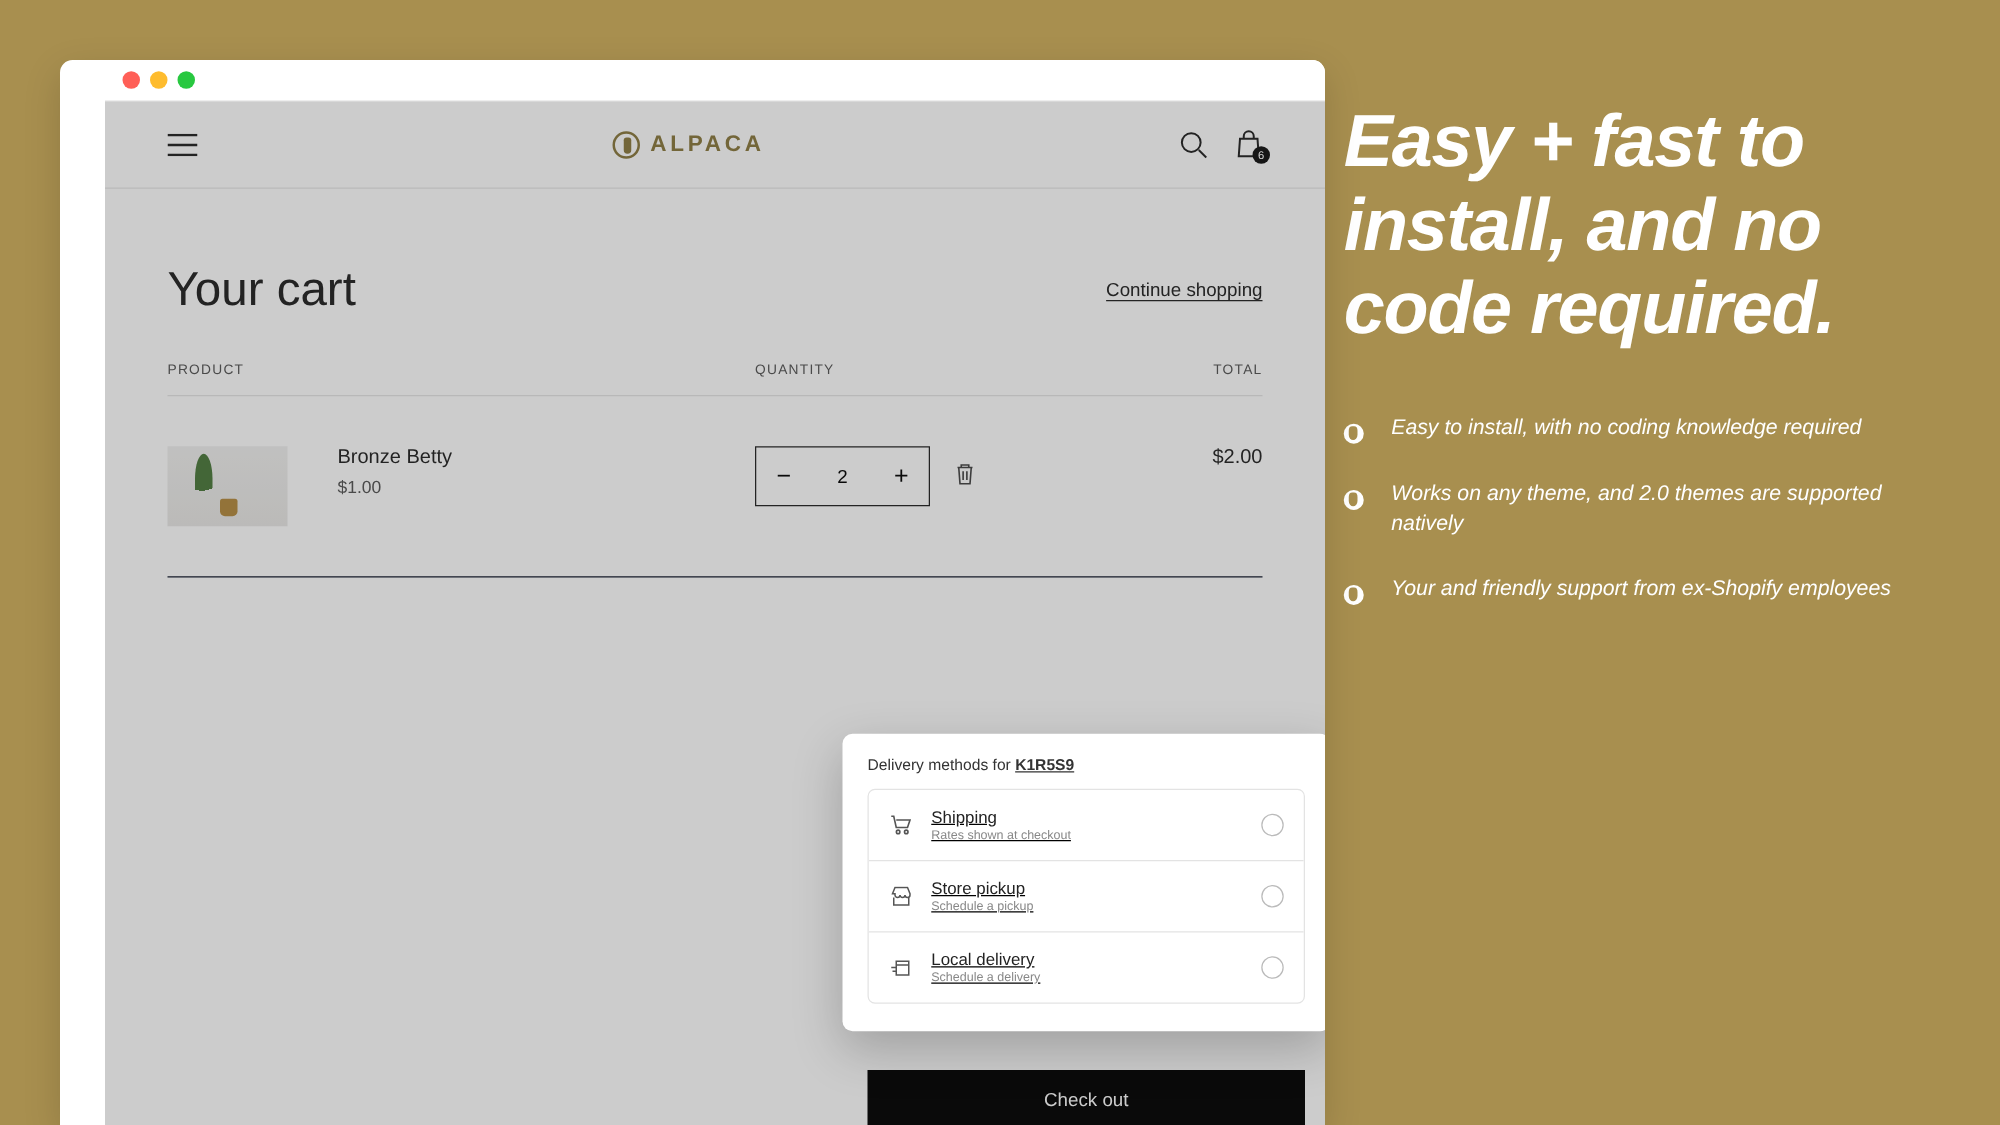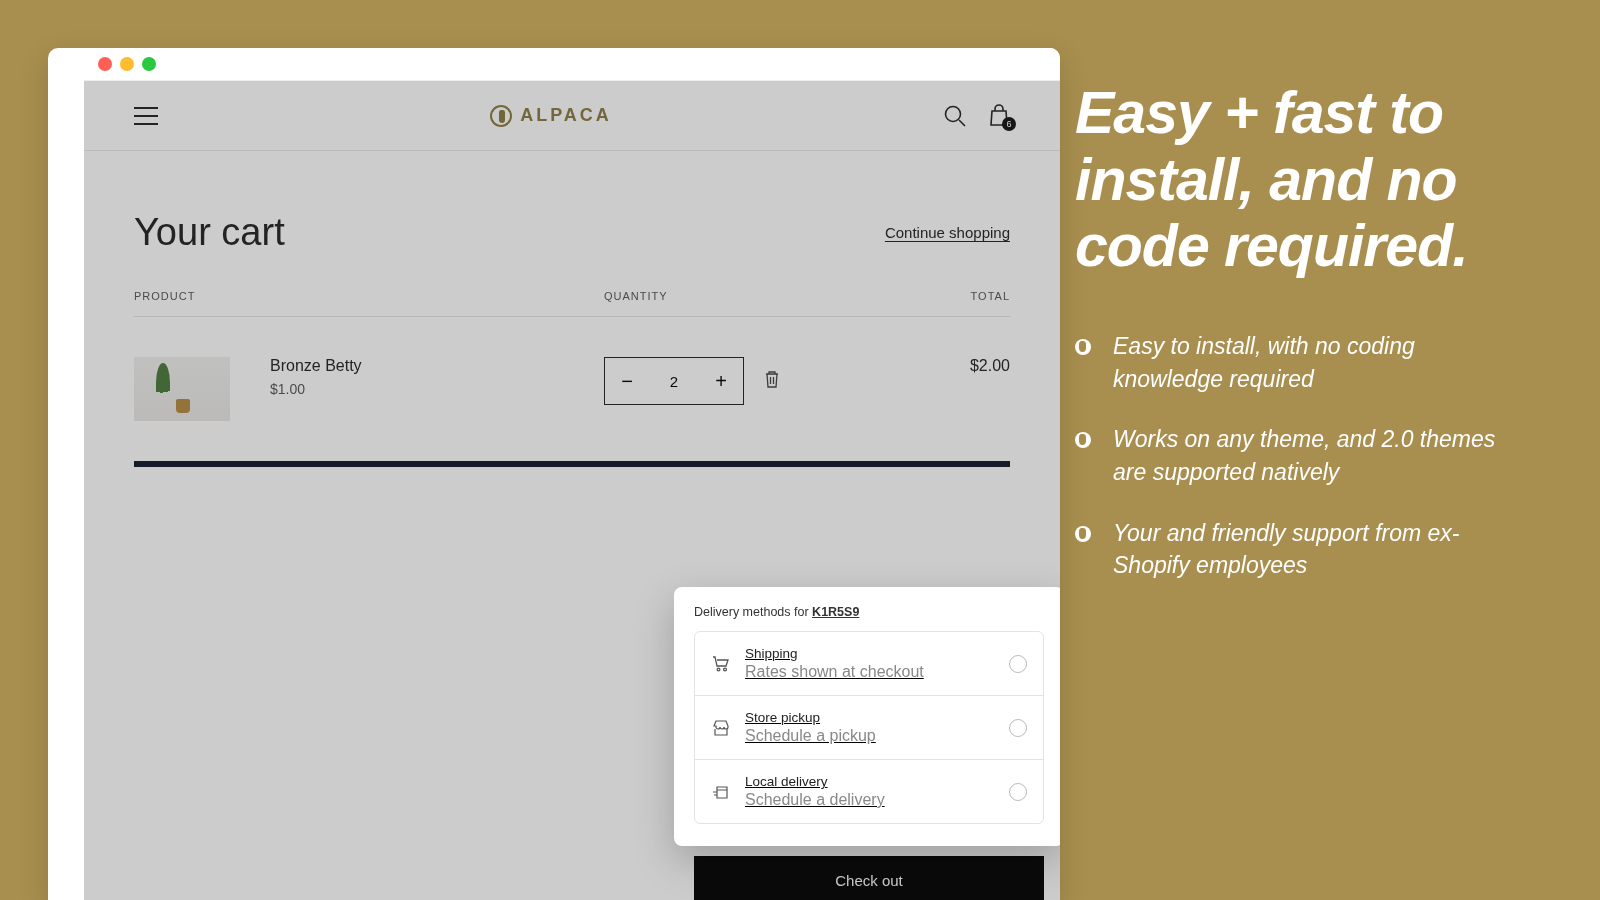--- a/index.html
+++ b/index.html
@@ -27,21 +27,21 @@
     letter-spacing: -1px;
   }
   .marketing ul {
     margin-top: 50px;
     list-style: none;
   }
   .marketing li {
     display: flex;
     gap: 22px;
     margin-bottom: 28px;
-    font-size: 23px;
+    font-size: 17px;
     line-height: 1.42;
     font-weight: 400;
   }
   .marketing .bullet-glyph {
     width: 16px; height: 16px; border-radius: 50%;
     background: #fff;
     margin-top: 9px;
     flex: 0 0 16px;
     position: relative;
   }
@@ -117,21 +117,21 @@
   .cart-top { display:flex; justify-content:space-between; align-items:center; }
   .cart-top h2 { font-size: 38px; font-weight: 400; color: #222; }
   .continue { font-size: 15px; color: #222; text-decoration: underline; text-underline-offset: 3px; }
 
   .cart-table { margin-top: 36px; }
   .cart-headers { display:flex; font-size: 11px; letter-spacing: 1px; color:#555; padding-bottom: 14px; border-bottom:1px solid #e5e5e5; }
   .col-product { flex: 0 0 470px; }
   .col-qty { flex: 0 0 190px; }
   .col-total { flex: 1; text-align: right; }
 
-  .cart-row { display:flex; align-items:flex-start; padding: 40px 0; border-bottom:6px solid #0f172a; }
+  .cart-row { display:flex; align-items:flex-start; padding: 40px 0; border-bottom:1px solid #0f172a; }
   .thumb { width: 96px; height: 64px; background: linear-gradient(#f0f0ef, #e9e8e6); position:relative; margin-right: 40px; }
   .thumb::before { content:""; position:absolute; left:22px; top:6px; width:14px; height:40px; background: radial-gradient(circle at 40% 30%, #4b7a3c 0 60%, transparent 60%); border-radius: 50% 50% 20% 20%; }
   .thumb::after { content:""; position:absolute; left:42px; bottom:8px; width:14px; height:14px; background:#b58b3e; border-radius:2px 2px 4px 4px; }
 
   .line-info { flex: 0 0 334px; }
   .line-info .name { font-size: 16px; color:#222; margin-bottom:6px; }
   .line-info .price { font-size: 14px; color:#555; }
 
   .qty-cell { flex: 0 0 190px; display:flex; align-items:center; gap:20px; }
   .qty { display:flex; border:1px solid #222; height:48px; }
@@ -152,21 +152,21 @@
     z-index: 10;
   }
   .panel .panel-title { font-size: 12.5px; color:#333; margin-bottom: 12px; }
   .panel .panel-title .zip { text-decoration: underline; font-weight:600; }
   .options { border:1px solid #e3e3e3; border-radius:6px; overflow:hidden; }
   .option { display:flex; align-items:center; gap:14px; padding:14px 16px;text-decoration:underline; }
   .option + .option { border-top:1px solid #e3e3e3; }
   .option .opt-icon { width:20px; display:flex; justify-content:center; color:#555; }
   .option .opt-text { flex:1; }
   .option .opt-text .t { font-size:13.5px; color:#222; }
-  .option .opt-text .s { font-size:16px; color:#888; margin-top:2px; }
+  .option .opt-text .s { font-size:10px; color:#888; margin-top:2px; }
   .option .radio { width:18px; height:18px; border:1.5px solid #bbb; border-radius:50%; }
 
   
   .checkout {
     position:absolute;
     left:610px; top:775px;
     width:350px; height:48px;
     background:#000; color:#fff;
     display:flex; align-items:center; justify-content:center;
     font-size:15px;

